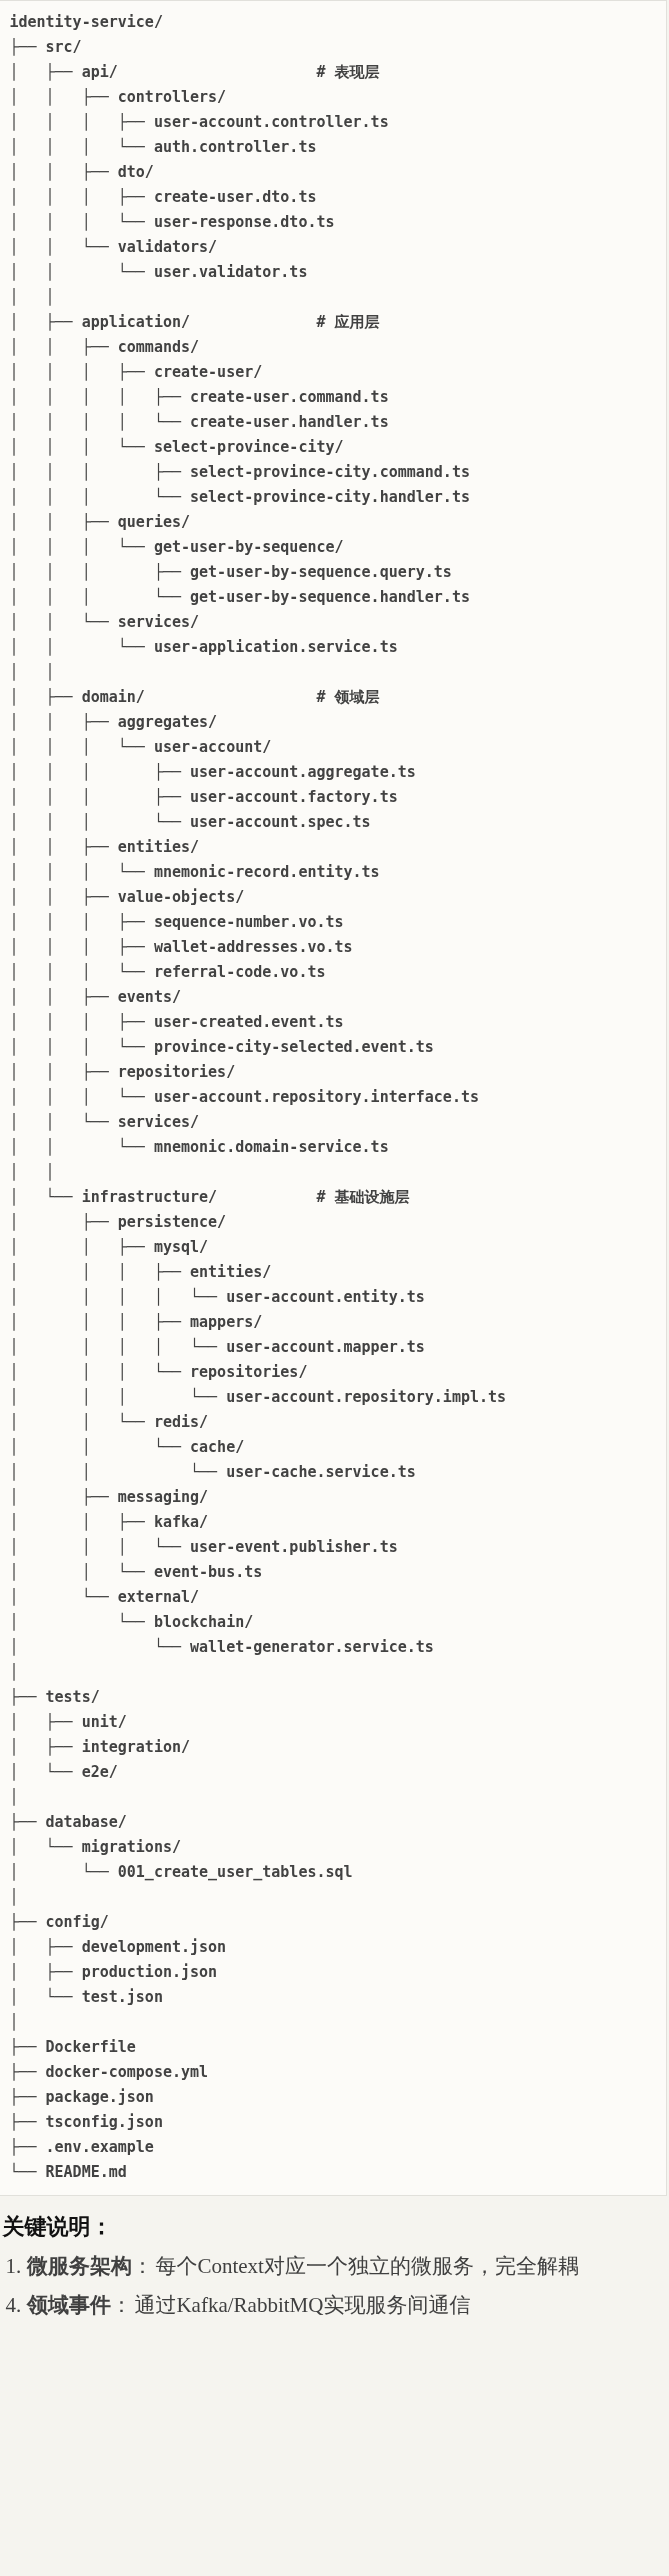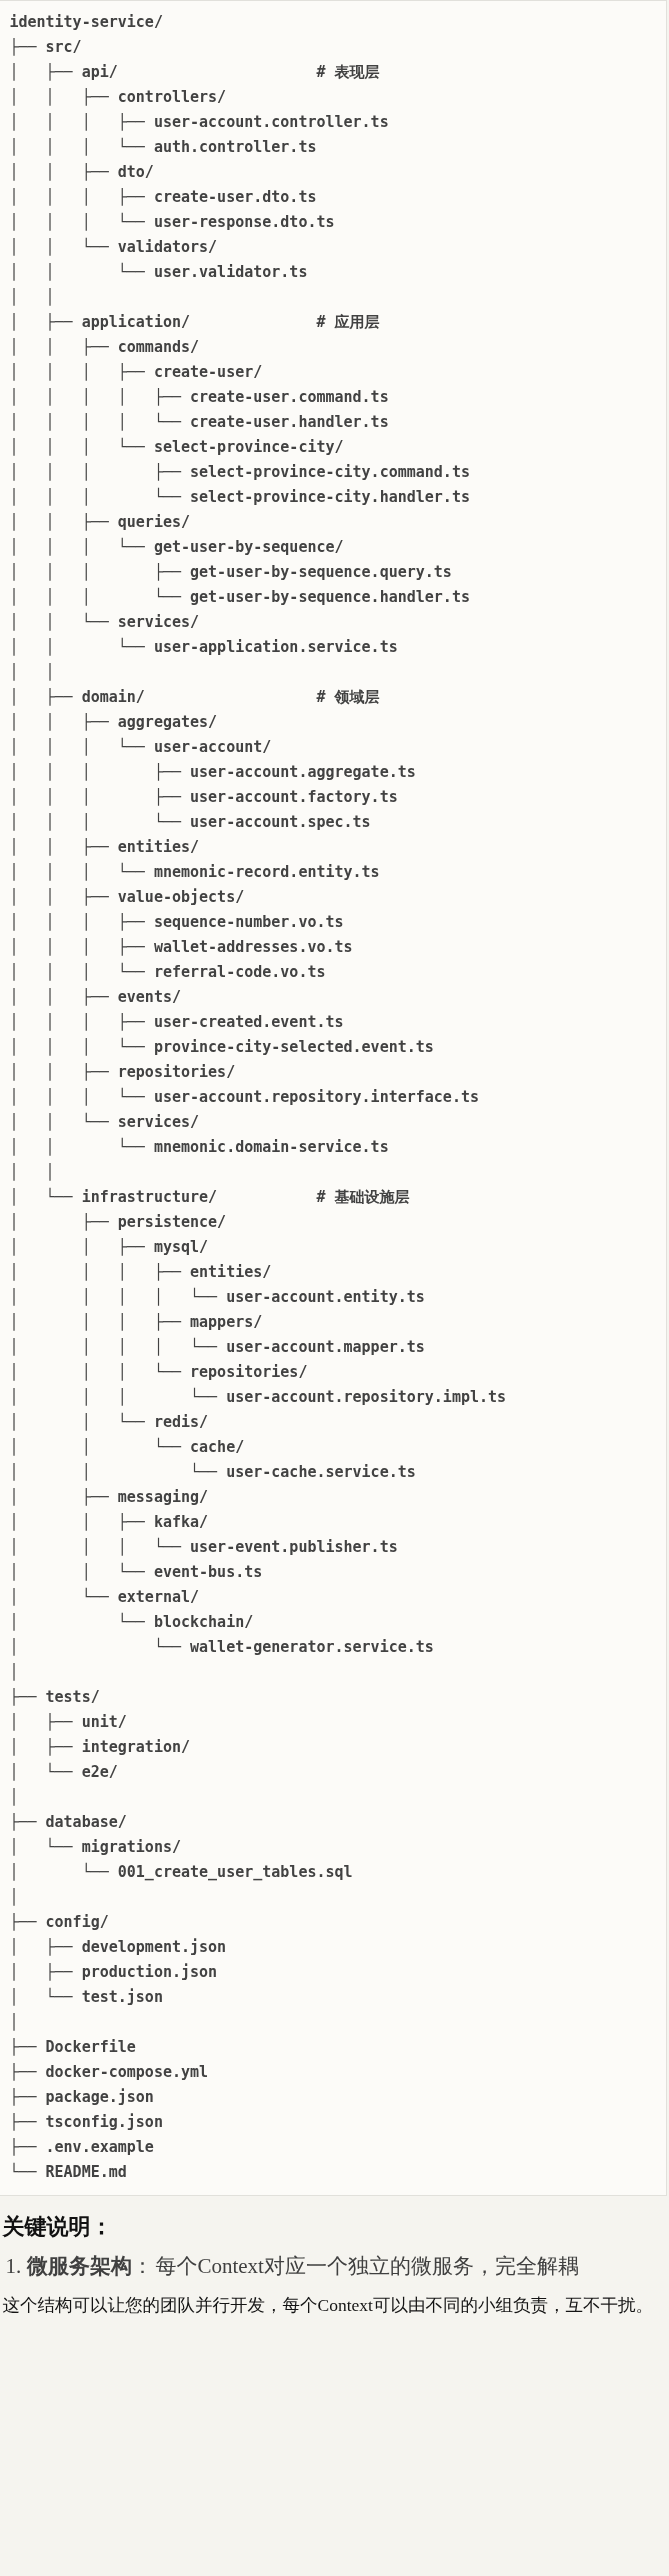--- a/index.html
+++ b/index.html
@@ -188,23 +188,25 @@
     <h3 class="notes-heading">关键说明：</h3>
 
     <div class="notes-list">
 
       <div class="note-item">
         <span class="note-num">1.</span><span class="note-term">微服务架构</span><span class="note-colon">：</span><span class="note-desc">每个Context对应一个独立的微服务，完全解耦</span>
       </div>
 
 
 
+      <div class="note-item">
+        <span class="note-num">4.</span><span class="note-term">领域事件</span><span class="note-colon">：</span><span class="note-desc">通过Kafka/RabbitMQ实现服务间通信</span>
+      </div>
 
 
 
     </div>
 
-    <p class="closing">这个结构可以让您的团队并行开发，每个Context可以由不同的小组负责，互不干扰。</p>
 
   </div>
 
 </div>
 
 
 </body></html>

